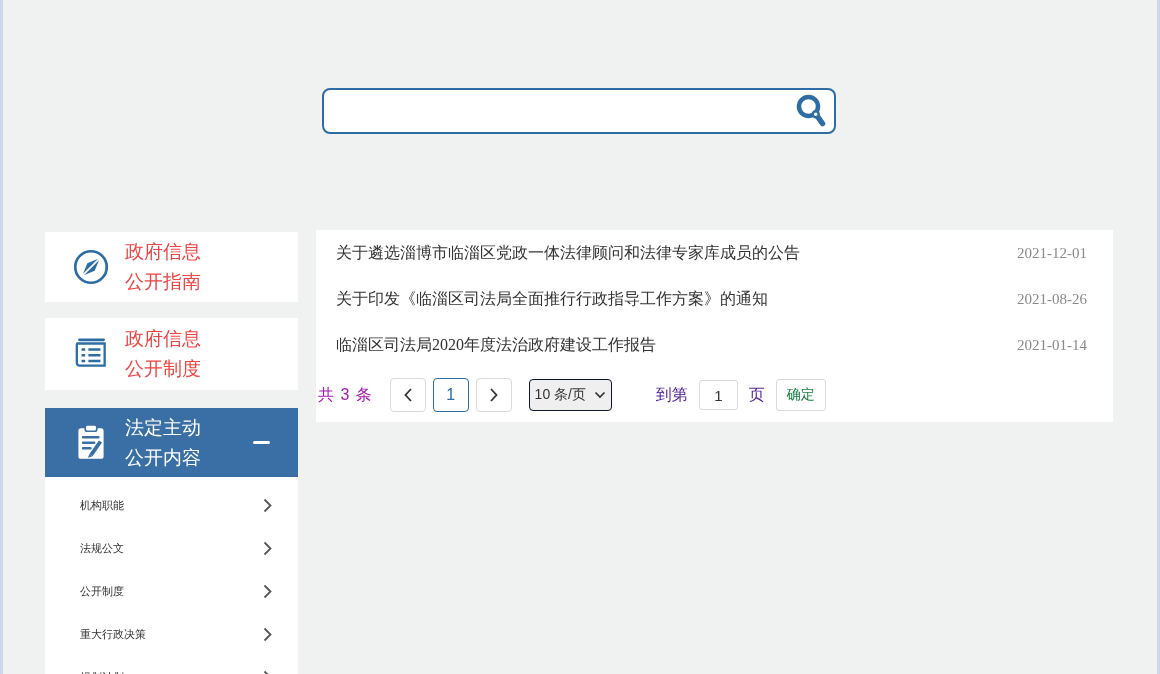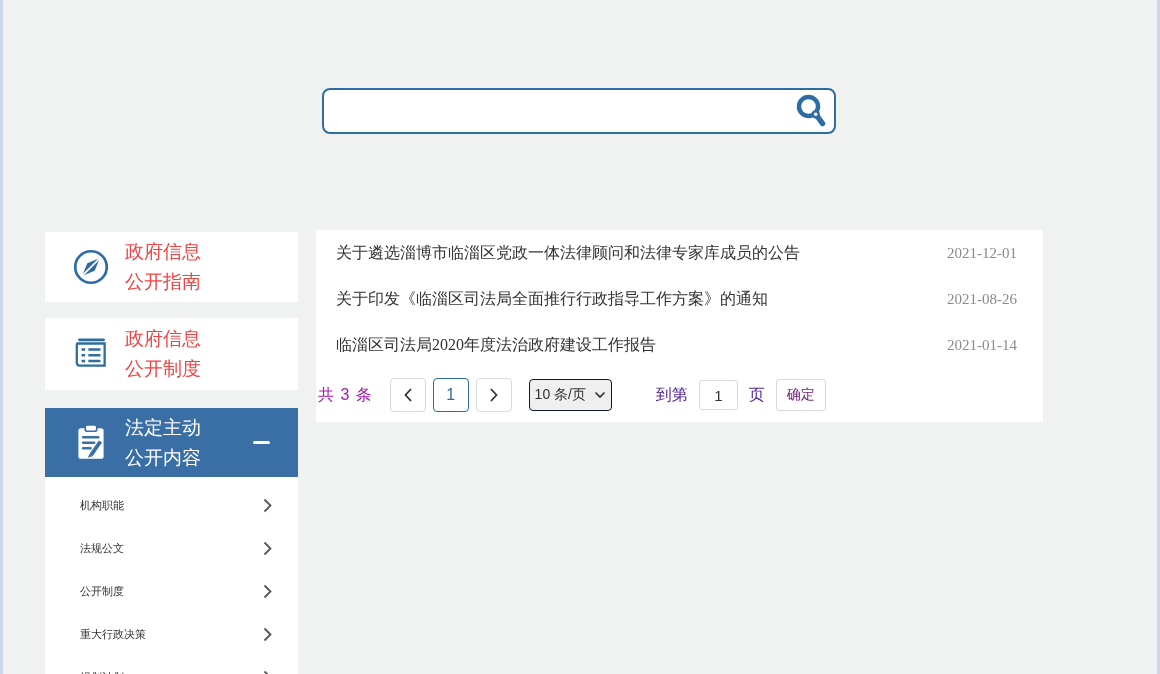--- a/index.html
+++ b/index.html
@@ -48,21 +48,21 @@
     background:#fff; padding-top:7px;
   }
   .sub-item {
     height:43px; display:flex; align-items:center; cursor:pointer;
     padding:0 26px 0 35px; font-size:11px; color:#333;
   }
   .sub-item .chev { margin-left:auto; display:flex; align-items:center; }
 
   
   .main-panel {
-    position:absolute; left:316px; top:230px; width:727px; height:192px;
+    position:absolute; left:316px; top:230px; width:797px; height:192px;
     background:#fff;
   }
   .article-row {
     height:46px; display:flex; align-items:center;
     padding:0 26px 0 20px; cursor:pointer;
     font-family:"Liberation Serif","DejaVu Serif",serif;
   }
   .article-title { font-size:16px; color:#333; white-space:nowrap; overflow:hidden; }
   .article-date  { margin-left:auto; font-size:15px; color:#8a8a8a;font-family:Liberation Serif, serif; }
 
@@ -86,21 +86,21 @@
   }
   .goto-label { color:#4c1d95; font-size:16px; }
   .goto-prefix { margin-left:44px; }
   .goto-input {
     margin-left:11px; width:39px; height:30px; border:1px solid #d9d9d9; border-radius:3px;
     text-align:center; font-size:15px; color:#333; outline:none; background:#fff;
   }
   .goto-suffix { margin-left:11px; }
   .confirm-btn {
     margin-left:11px; width:50px; height:32px; background:#fff; border:1px solid #d9d9d9;
-    border-radius:3px; font-size:14px; color:#701a75; cursor:pointer;
+    border-radius:3px; font-size:14px; color:#15803d; cursor:pointer;
     font-family:Liberation Serif, serif;
   }
   svg { display:block; }
 </style>
 </head>
 <body>
 
 <div class="page-edge left"></div>
 <div class="page-edge right"></div>
 

